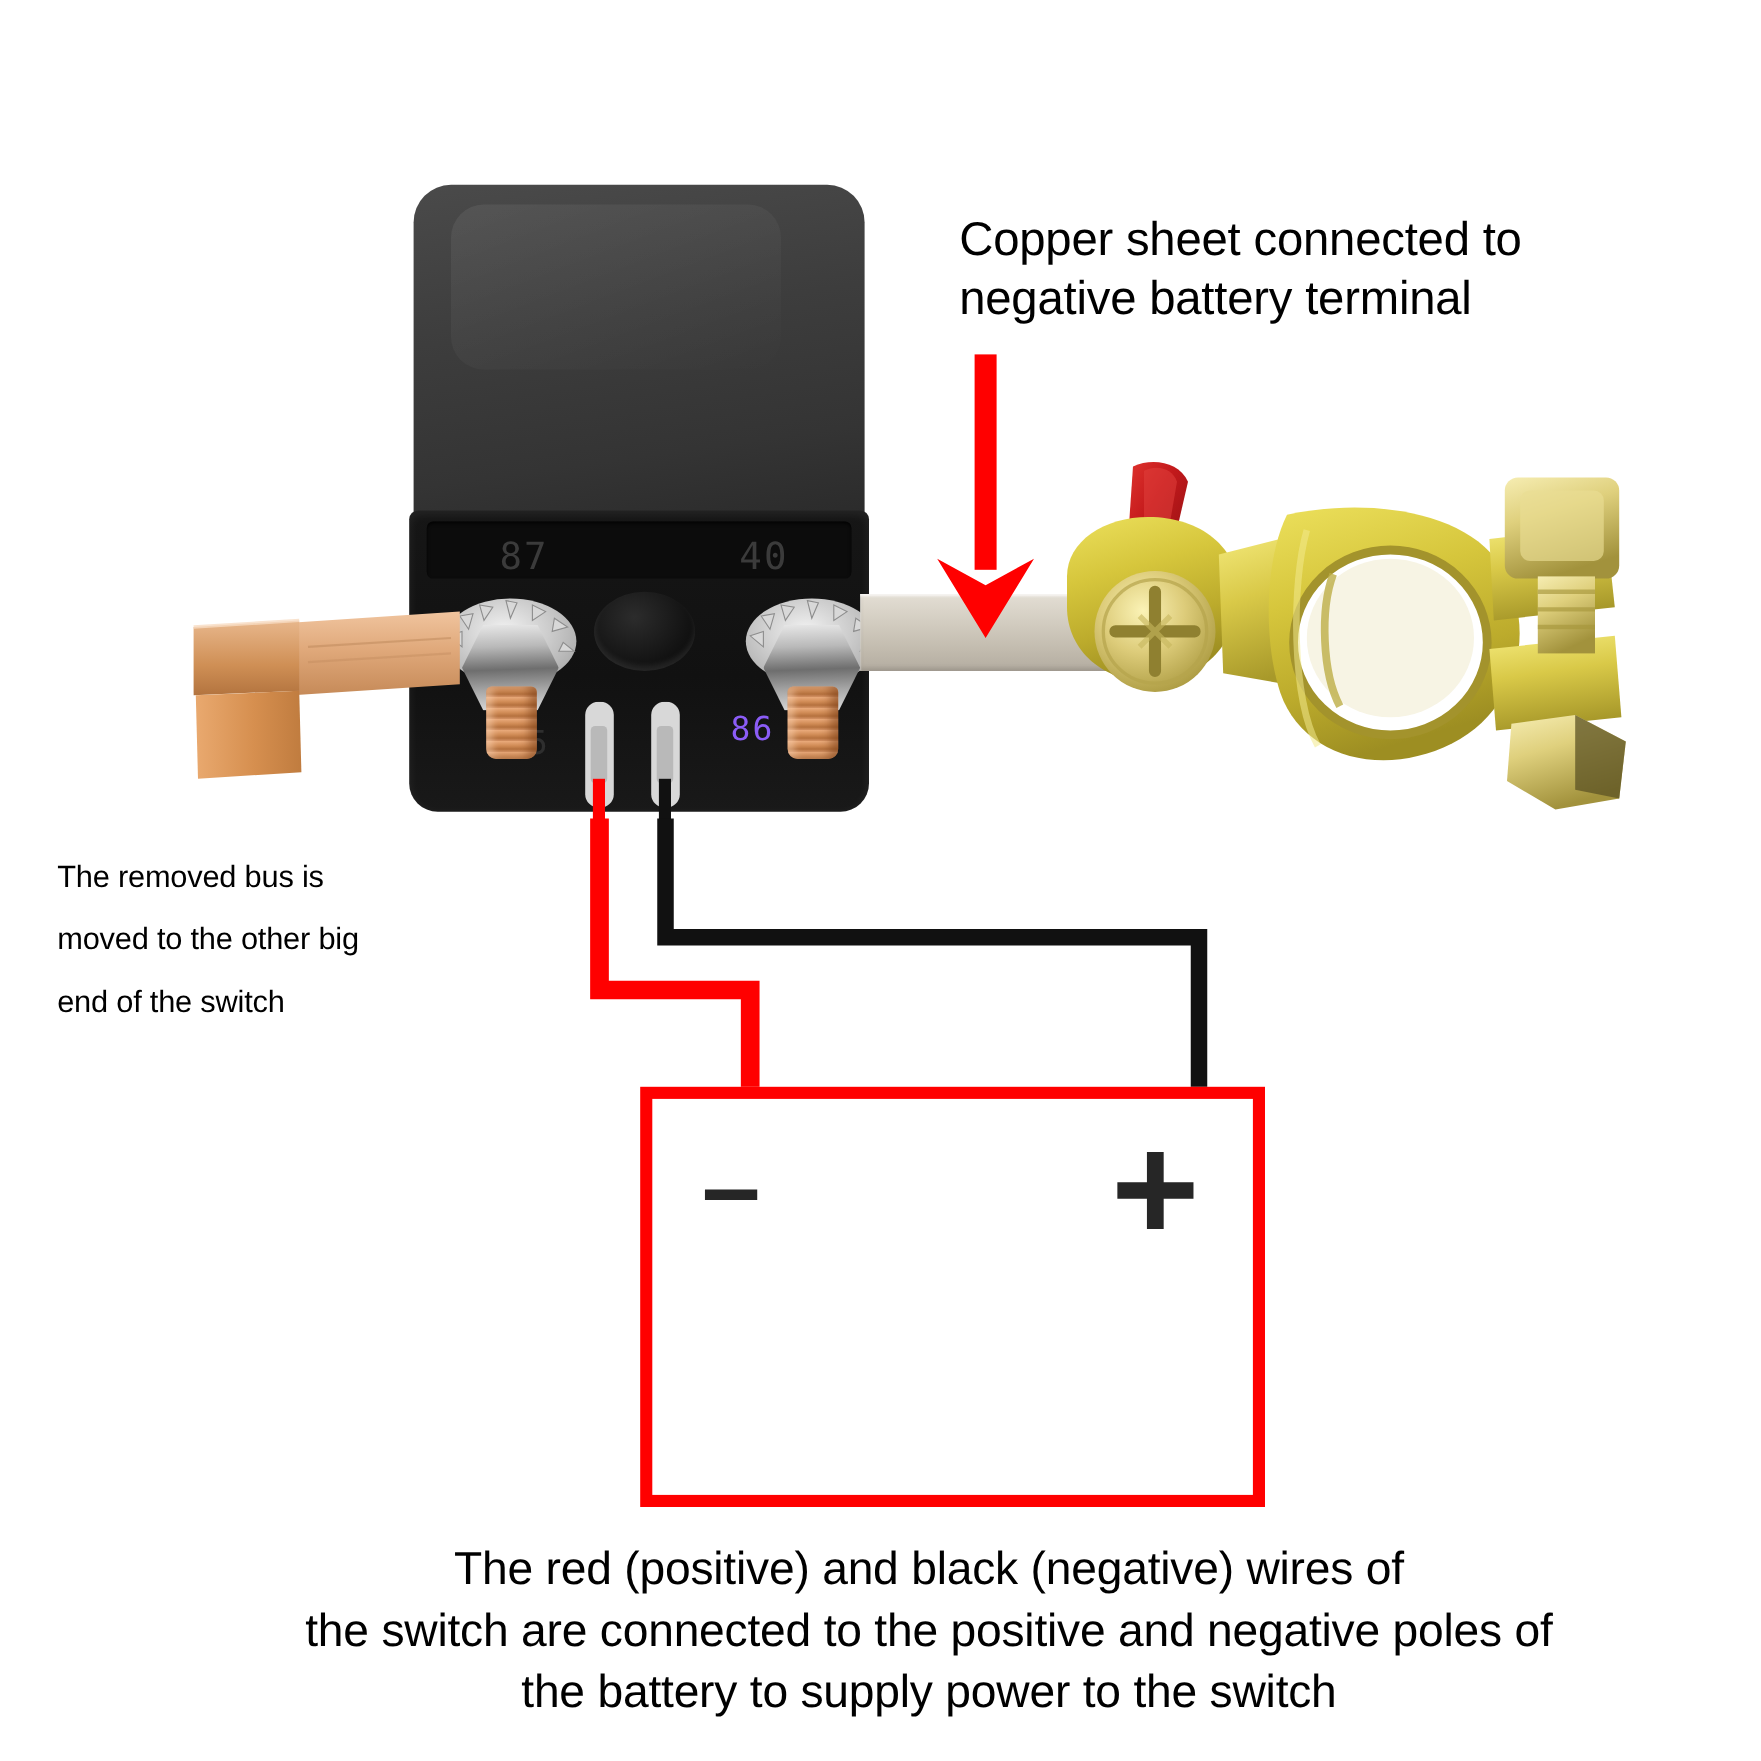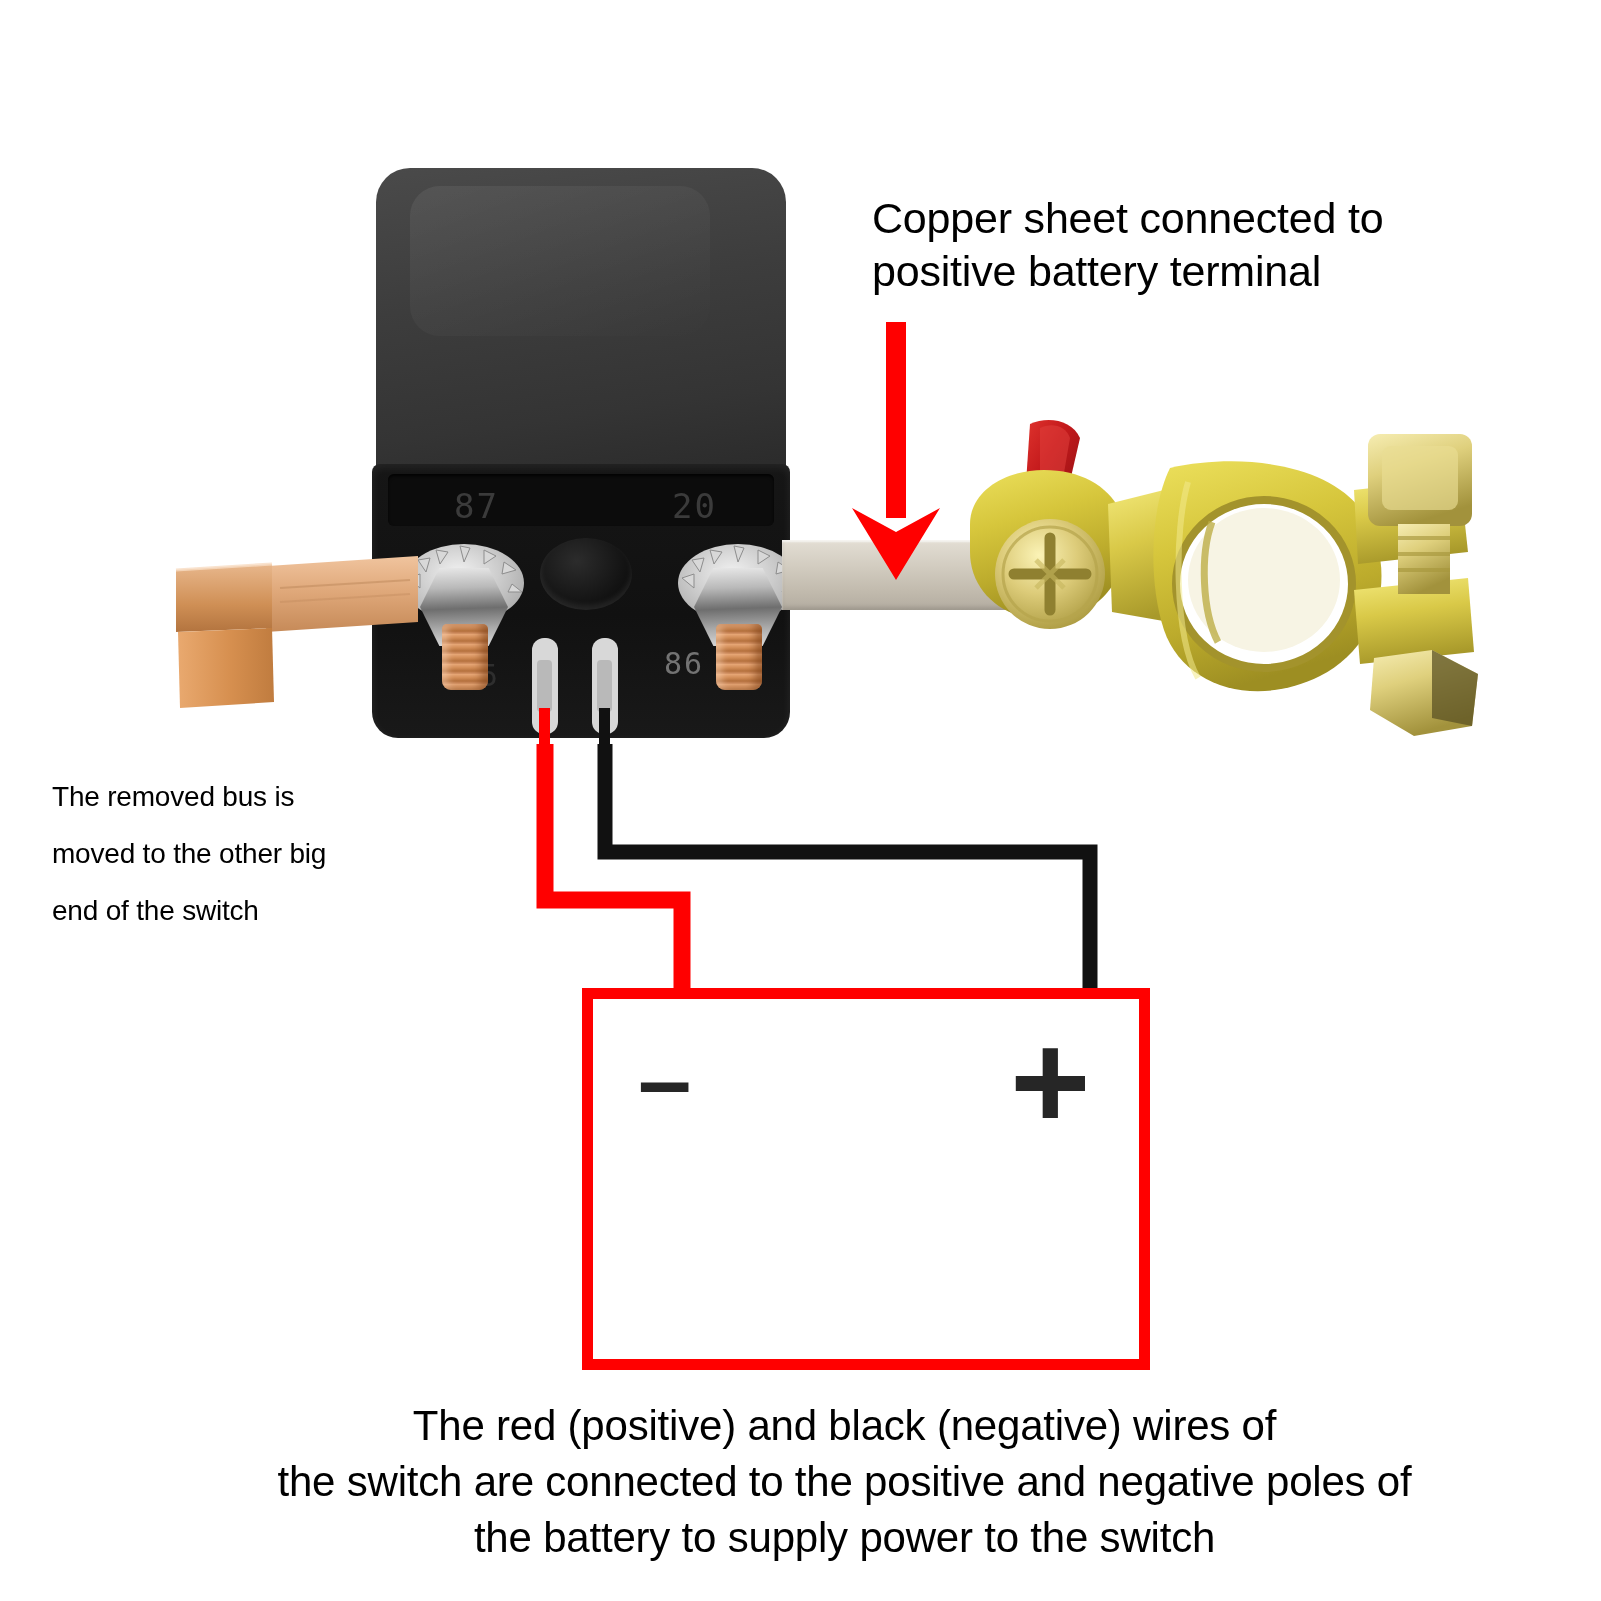--- a/index.html
+++ b/index.html
@@ -107,21 +107,21 @@
   .term-mark {
     position: absolute;
     color: #3b3b3b;
     font-size: 34px;
     font-family: "DejaVu Sans Mono", monospace;
     letter-spacing: 2px;
   }
   #mark-87 { left: 82px; top: 318px; }
   #mark-30 { left: 300px; top: 318px; }
   #mark-85 { left: 88px; top: 490px; color: #2e2e2e; font-size: 30px; }
-  #mark-86 { left: 292px; top: 478px; color: #737373; font-size: 30px; text-align: right; }
+  #mark-86 { left: 292px; top: 478px; color: #8b5cf6; font-size: 30px; text-align: right; }
   .relay-dimple {
     position: absolute;
     left: 168px;
     top: 370px;
     width: 92px;
     height: 72px;
     background: radial-gradient(ellipse at 40% 32%, #2c2c2c 0%, #131313 62%, #060606 100%);
     border-radius: 50%;
     box-shadow: inset 0 -4px 6px rgba(255,255,255,0.10);
   }
@@ -223,21 +223,21 @@
   <div id="relay">
     <div class="relay-top">
       <div class="relay-top-sheen"></div>
     </div>
     <div class="relay-face">
       <div class="relay-recess"></div>
     </div>
     <div class="relay-dimple"></div>
 
     <span class="term-mark" id="mark-87">87</span>
-    <span class="term-mark" id="mark-30">20</span>
+    <span class="term-mark" id="mark-30">40</span>
     <span class="term-mark" id="mark-85">85</span>
     <span class="term-mark" id="mark-86">86</span>
 
     <div class="nut-assy" id="nut-left">
       <div class="star-washer"></div>
       <svg class="star-teeth" viewBox="0 0 120 78">
         <g fill="#d8d8d8" stroke="#8d8d8d" stroke-width="1">
           <path d="M4,34 L16,30 L16,44 Z"></path>
             <path d="M14,16 L26,14 L22,28 Z"></path>
           <path d="M32,6 L44,8 L36,20 Z"></path>
@@ -396,21 +396,21 @@
   <div id="battery-box"></div>
   <span class="bat-sym" id="bat-minus">–</span>
   <span class="bat-sym" id="bat-plus">+</span>
 
   <svg id="pointer-arrow" viewBox="0 0 100 260">
     <rect x="40" y="0" width="20" height="196" fill="#FF0000"></rect>
     <path d="M6,186 L50,258 L94,186 L50,210 Z" fill="#FF0000"></path>
   </svg>
 
   <div class="annot" id="label-copper-sheet">Copper sheet connected to
-positive battery terminal</div>
+negative battery terminal</div>
 
   <div class="annot" id="label-removed-bus">The removed bus is
 moved to the other big
 end of the switch</div>
 
   <div class="annot" id="caption-bottom">The red (positive) and black (negative) wires of
 the switch are connected to the positive and negative poles of
 the battery to supply power to the switch</div>
 
 </div>

